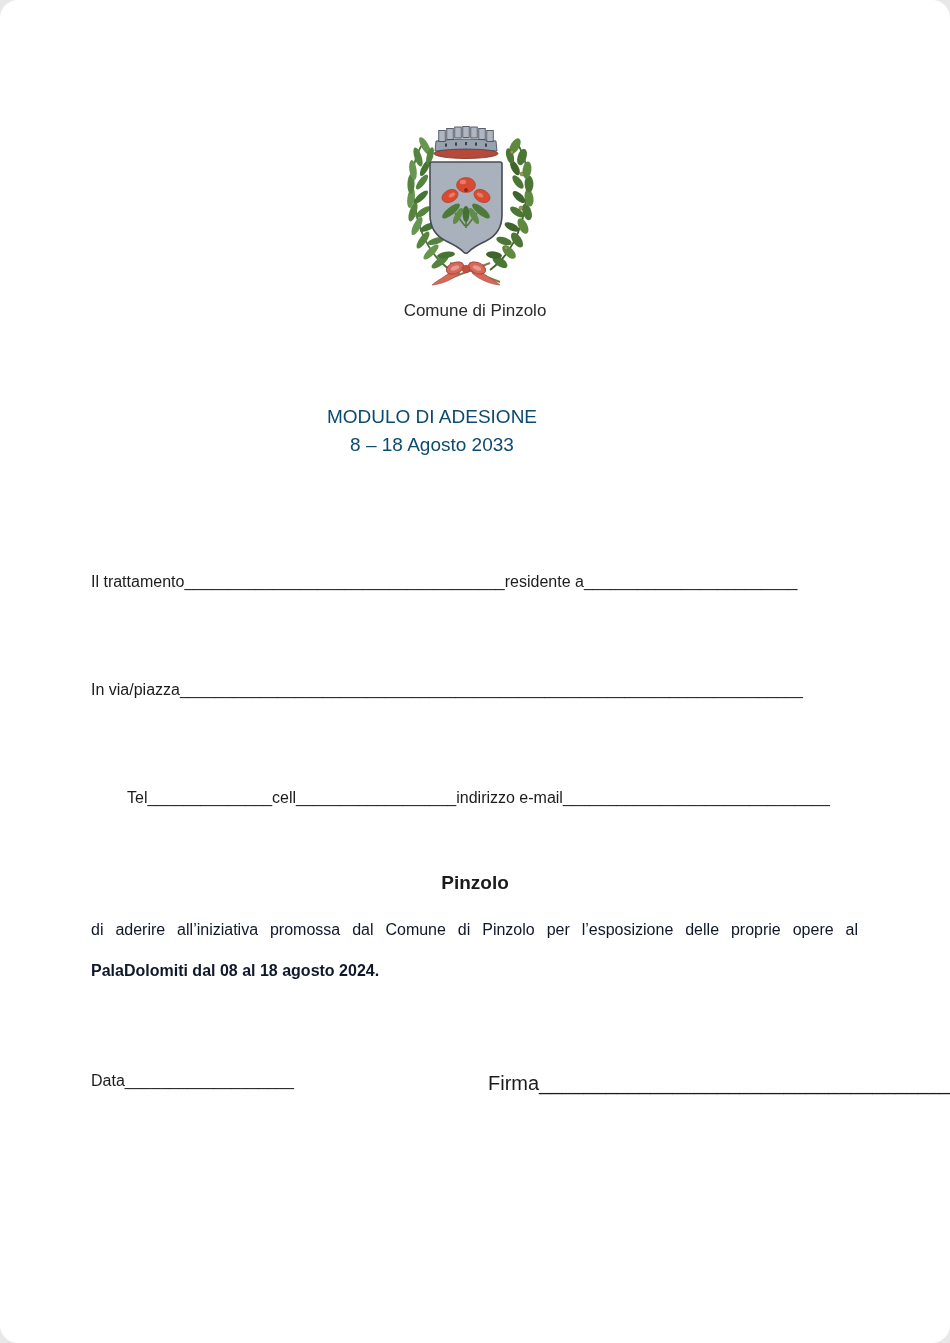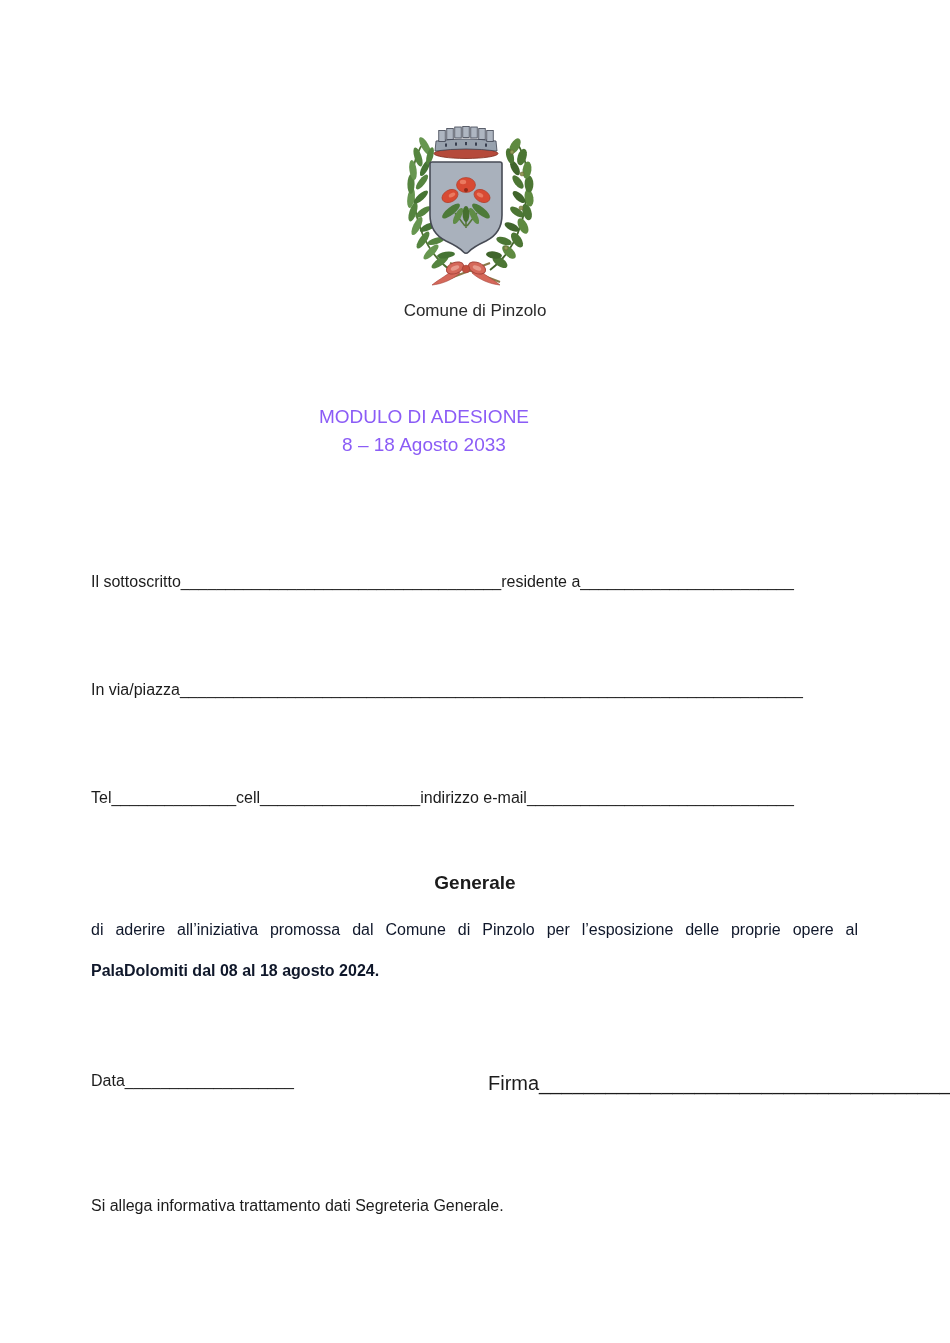--- a/index.html
+++ b/index.html
@@ -6,57 +6,58 @@
   html, body { background: #e8e8e8; }
   .page {
     position: relative;
     width: 950px;
     height: 1343px;
     background: #ffffff;
     margin: 0 auto;
     font-family: "Liberation Sans", sans-serif;
     color: #1c1c1c;
     overflow: hidden;
+    border-radius: 18px;
   }
   .crest {
     position: absolute;
     left: 394px;
     top: 112px;
     width: 160px;
     height: 185px;
   }
   .org-name {
     position: absolute;
     top: 301px;
     left: 0;
     width: 950px;
     text-align: center;
     font-size: 17px;
     color: #2a2a2a;
   }
   .title-block {
     position: absolute;
     top: 403px;
-    left: 0;
+    left: 8px;
     width: 848px;
     text-align: center;
     font-size: 19px;
     line-height: 28px;
-    color: #8b5cf6;
+    color: #0c4a6e;
   }
   .form-line {
     position: absolute;
     left: 91px;
     font-size: 16px;
     white-space: nowrap;
     color: #1c1c1c;
   }
   .line-sottoscritto { top: 573px; }
   .line-via         { top: 681px; text-align: center; }
-  .line-tel         { top: 789px; }
+  .line-tel         { top: 789px; margin-left: 36px; }
   .blank { letter-spacing: 0; }
   .comunica {
     position: absolute;
     top: 872px;
     left: 0;
     width: 950px;
     text-align: center;
     font-size: 19px;
     font-weight: bold;
     color: #1b1b1b;
@@ -195,38 +196,37 @@
   </div>
 
   <div class="org-name">Comune di Pinzolo</div>
 
   <div class="title-block">
     <div>MODULO DI ADESIONE</div>
     <div>8 – 18 Agosto 2033</div>
   </div>
 
   <div class="form-line line-sottoscritto">
-    <span>Il sottoscritto</span><span class="blank">____________________________________</span><span>residente a</span><span class="blank">________________________</span>
+    <span>Il trattamento</span><span class="blank">____________________________________</span><span>residente a</span><span class="blank">________________________</span>
   </div>
 
   <div class="form-line line-via">
     <span>In via/piazza</span><span class="blank">______________________________________________________________________</span>
   </div>
 
   <div class="form-line line-tel">
     <span>Tel</span><span class="blank">______________</span><span>cell</span><span class="blank">__________________</span><span>indirizzo e-mail</span><span class="blank">______________________________</span>
   </div>
 
-  <div class="comunica">Generale</div>
+  <div class="comunica">Pinzolo</div>
 
   <div class="para-line para-1">di aderire all’iniziativa promossa dal Comune di Pinzolo per l’esposizione delle proprie opere al</div>
   <div class="para-line para-2">PalaDolomiti dal 08 al 18 agosto 2024.</div>
 
   <div class="sig-data">
     <span>Data</span><span class="blank">___________________</span>
   </div>
   <div class="sig-firma">
     <span>Firma</span><span class="blank">_____________________________________</span>
   </div>
 
-  <div class="footer-note">Si allega informativa trattamento dati Segreteria Generale.</div>
 
 </div>
 
 </body></html>

